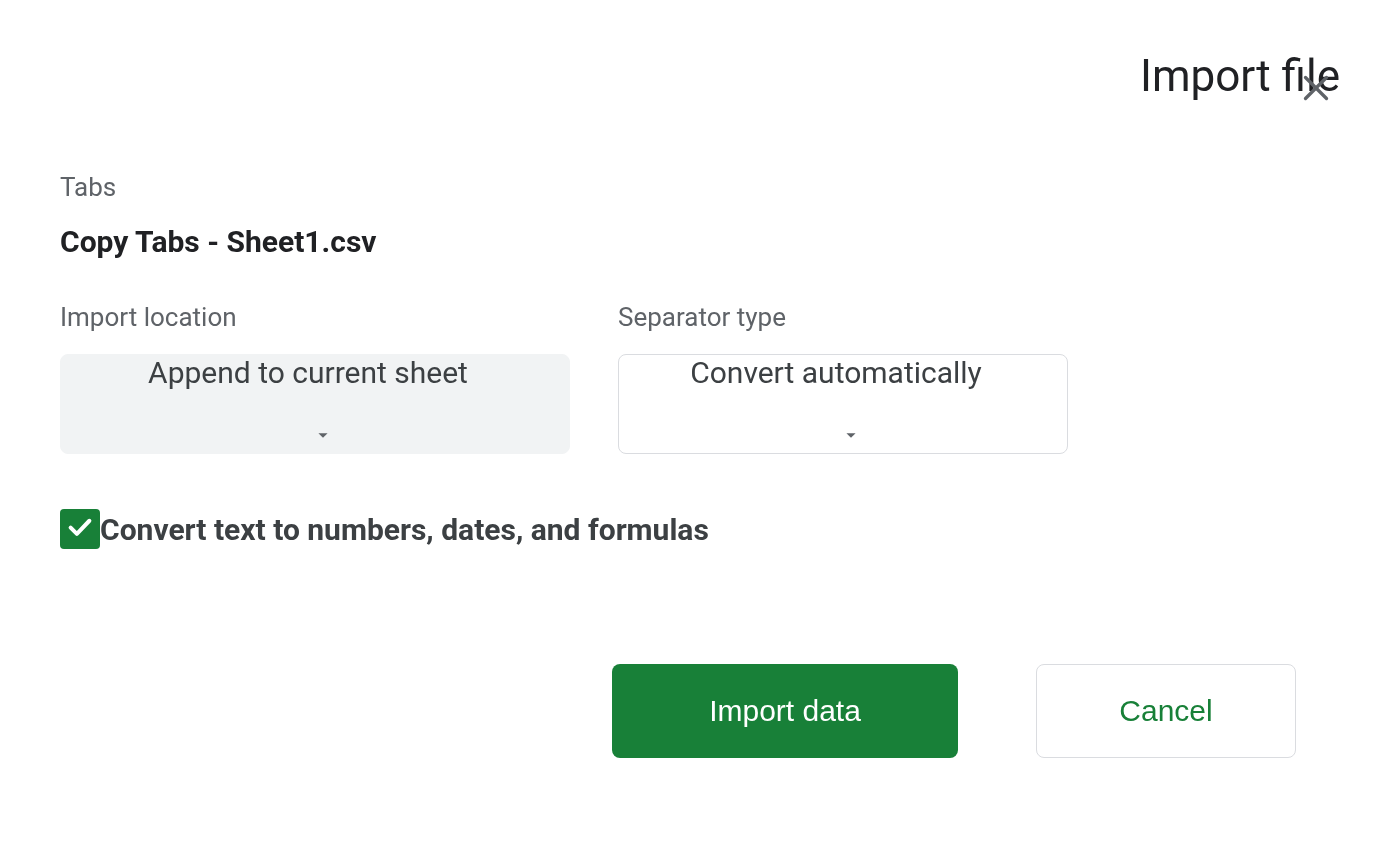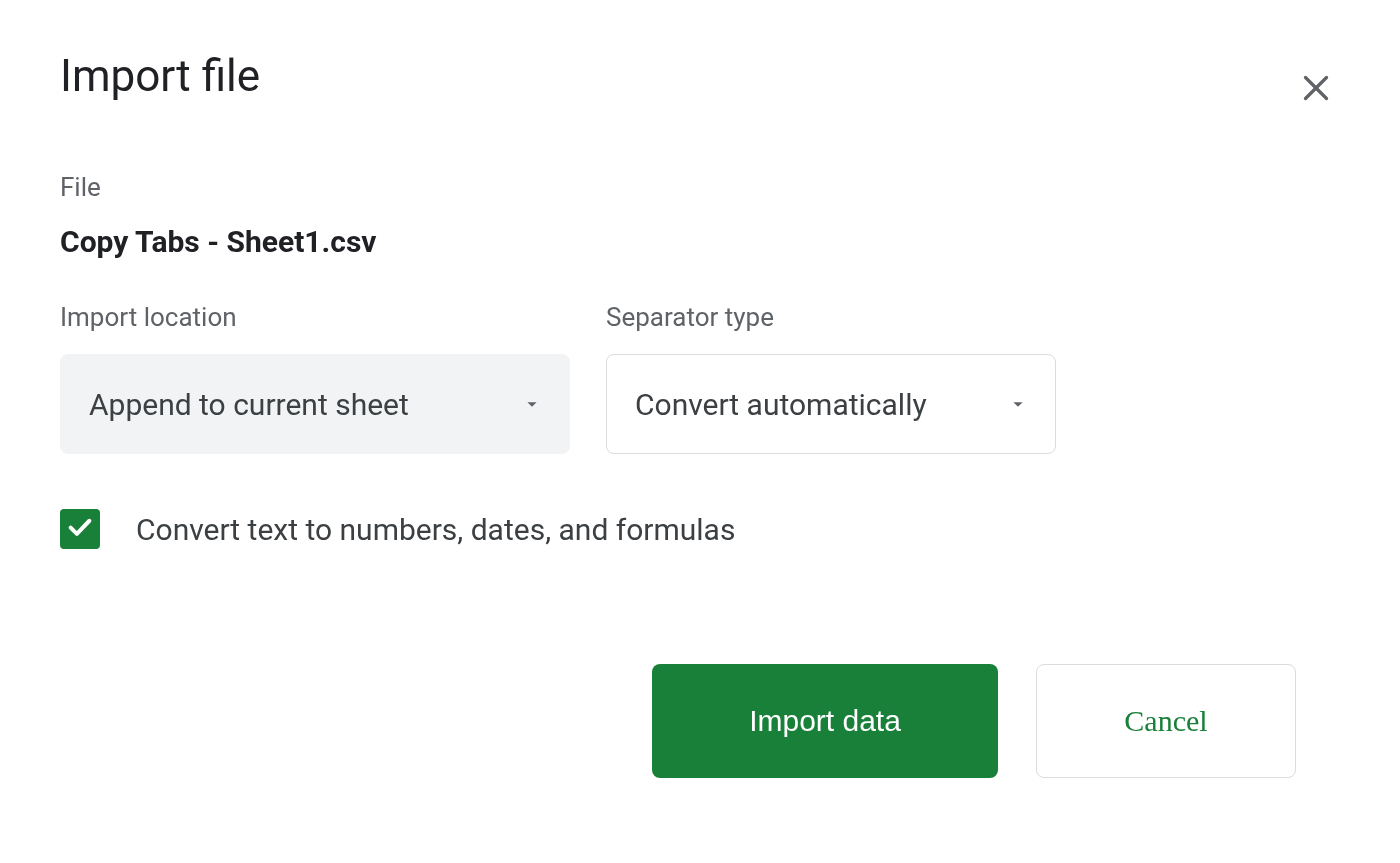--- a/index.html
+++ b/index.html
@@ -17,20 +17,21 @@
     }
     .dialog {
       position: relative;
     }
     .dialog-title {
       font-size: 44px;
       font-weight: 400;
       color: #202124;
       letter-spacing: 0;
       margin-bottom: 70px;
+      text-align: right;
     }
     .close-btn {
       position: absolute;
       top: 15px;
       right: 0;
       width: 48px;
       height: 48px;
       border: none;
       background: transparent;
       cursor: pointer;
@@ -46,54 +47,55 @@
       margin-bottom: 22px;
     }
     .file-name {
       font-size: 30px;
       font-weight: 700;
       color: #202124;
       margin-bottom: 43px;
     }
     .row {
       display: flex;
-      gap: 36px;
+      gap: 48px;
       margin-bottom: 55px;
     }
     .col {
       display: flex;
       flex-direction: column;
     }
     .dropdown {
       display: flex;
       align-items: center;
       justify-content: space-between;
       height: 100px;
       border: 1px solid #dadce0;
       border-radius: 8px;
-      padding: 0 26px 0 28px;
+      padding: 0 26px 0 12px;
       font-size: 30px;
       color: #3c4043;
       cursor: pointer;
       min-width: 450px;
+      flex-direction: column;
     }
     .dropdown.filled {
       background: #f1f3f4;
       border-color: #f1f3f4;
       min-width: 510px;
     }
     .dropdown .caret {
       margin-left: 30px;
       color: #5f6368;
     }
     .checkbox-row {
       display: flex;
       align-items: center;
-      gap: 36px;
       margin-bottom: 115px;
+      font-weight: bold;
     }
     .checkbox {
       width: 40px;
       height: 40px;
       background: #188038;
       border-radius: 4px;
       display: inline-flex;
       align-items: center;
       justify-content: center;
       cursor: pointer;
@@ -102,60 +104,60 @@
       font-size: 30px;
       color: #3c4043;
     }
     .actions {
       display: flex;
       justify-content: flex-end;
       gap: 38px;
       padding-right: 44px;
     }
     .btn {
-      height: 114px;
+      height: 94px;
       border-radius: 8px;
       font-size: 30px;
       font-weight: 500;
       padding: 0 48px;
       cursor: pointer;
       display: inline-flex;
       align-items: center;
       justify-content: center;
       min-width: 260px;
+      margin-left: 40px;
     }
     .btn-primary {
       background: #188038;
       color: #fff;
       border: none;
       min-width: 346px;
     }
     .btn-secondary {
       background: #fff;
       color: #188038;
       border: 1px solid #dadce0;
-      font-family: Liberation Serif, serif;
     }
   </style>
 </head>
 <body>
 
 <div class="dialog">
   <h1 class="dialog-title">Import file</h1>
 
   <button class="close-btn">
     <span>
       <svg width="36" height="36" viewBox="0 0 24 24" fill="none" stroke="currentColor" stroke-width="2.2" stroke-linecap="round">
         <line x1="5" y1="5" x2="19" y2="19"></line>
         <line x1="19" y1="5" x2="5" y2="19"></line>
       </svg>
     </span>
   </button>
 
-  <div class="section-label">File</div>
+  <div class="section-label">Tabs</div>
   <div class="file-name">Copy Tabs - Sheet1.csv</div>
 
   <div class="row">
     <div class="col">
       <div class="section-label">Import location</div>
       <div class="dropdown filled">
         <span>Append to current sheet</span>
         <span class="caret">
           <svg width="22" height="22" viewBox="0 0 24 24" fill="currentColor">
               <path d="M7 10l5 5 5-5z"></path>

